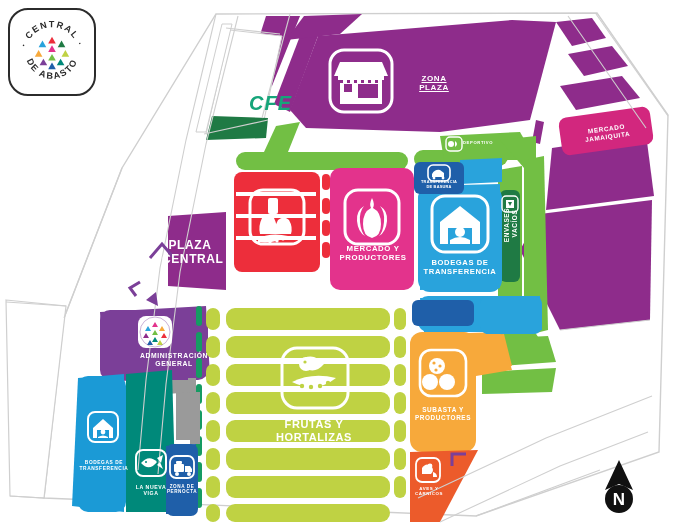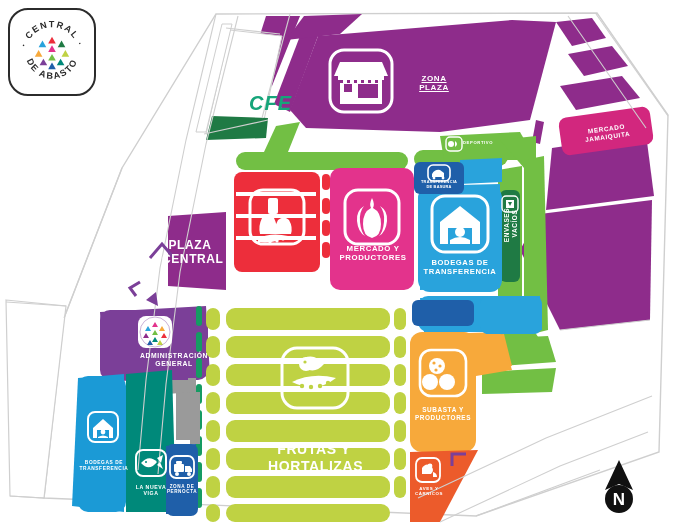--- a/index.html
+++ b/index.html
@@ -473,21 +473,21 @@
 
   <div class="lbl" style="left:463px;top:141px;width:44px;font-size:4.2px;text-align:left;">
     <div>DEPORTIVO</div>
   </div>
 
   <div class="lbl" style="left:120px;top:352px;width:108px;font-size:6.8px;">
     <div>ADMINISTRACIÓN</div>
     <div>GENERAL</div>
   </div>
 
-  <div class="lbl" style="left:268px;top:418px;width:92px;font-size:14px;margin-top:23px;">
+  <div class="lbl" style="left:268px;top:418px;width:92px;font-size:11px;">
     <div>FRUTAS Y</div>
     <div>HORTALIZAS</div>
   </div>
 
   <div class="lbl" style="left:405px;top:406px;width:76px;font-size:6.4px;">
     <div>SUBASTA Y</div>
     <div>PRODUCTORES</div>
   </div>
 
   <div class="lbl" style="left:406px;top:486px;width:46px;font-size:4.4px;">

